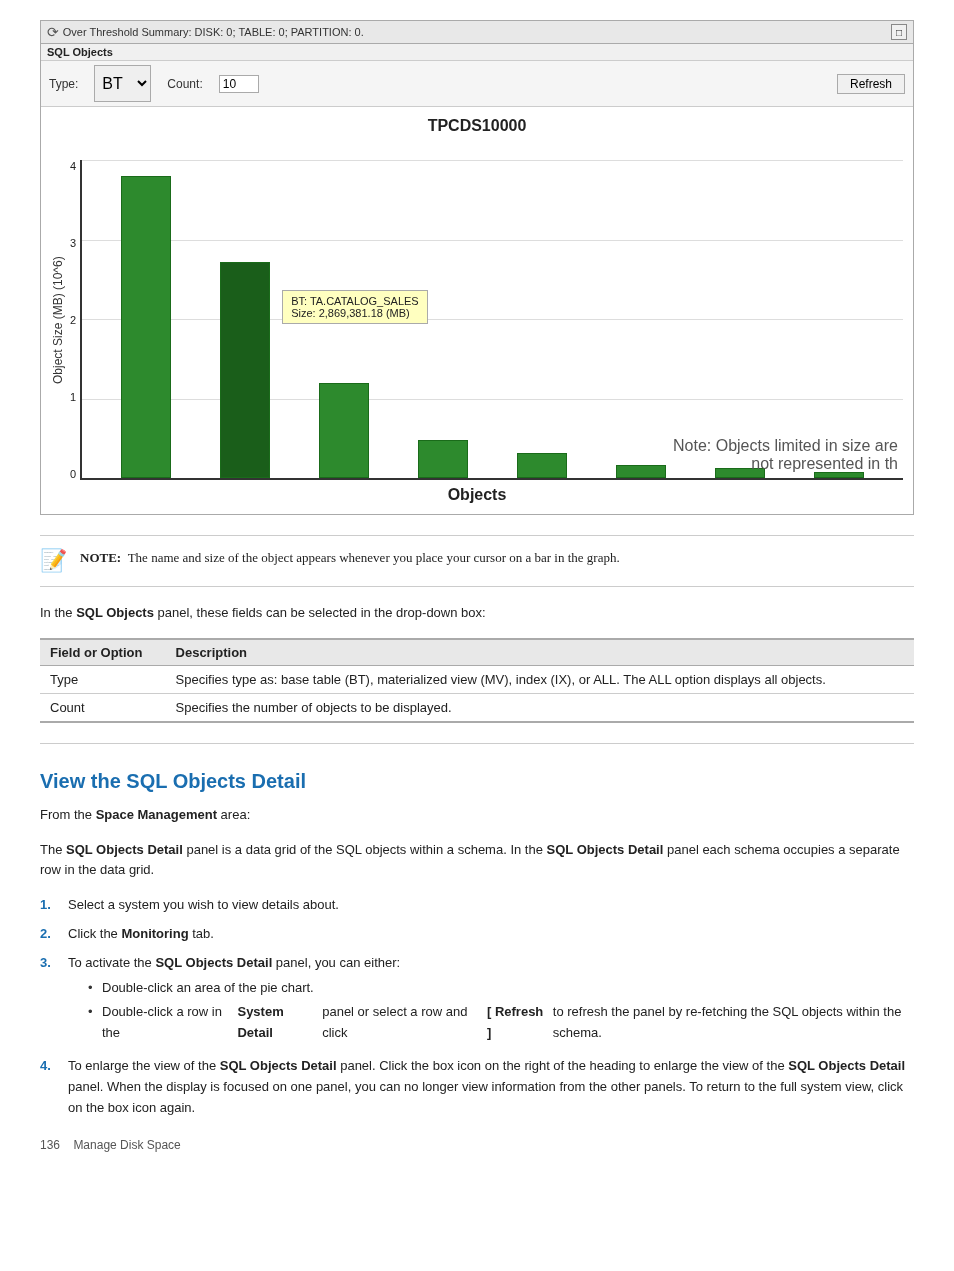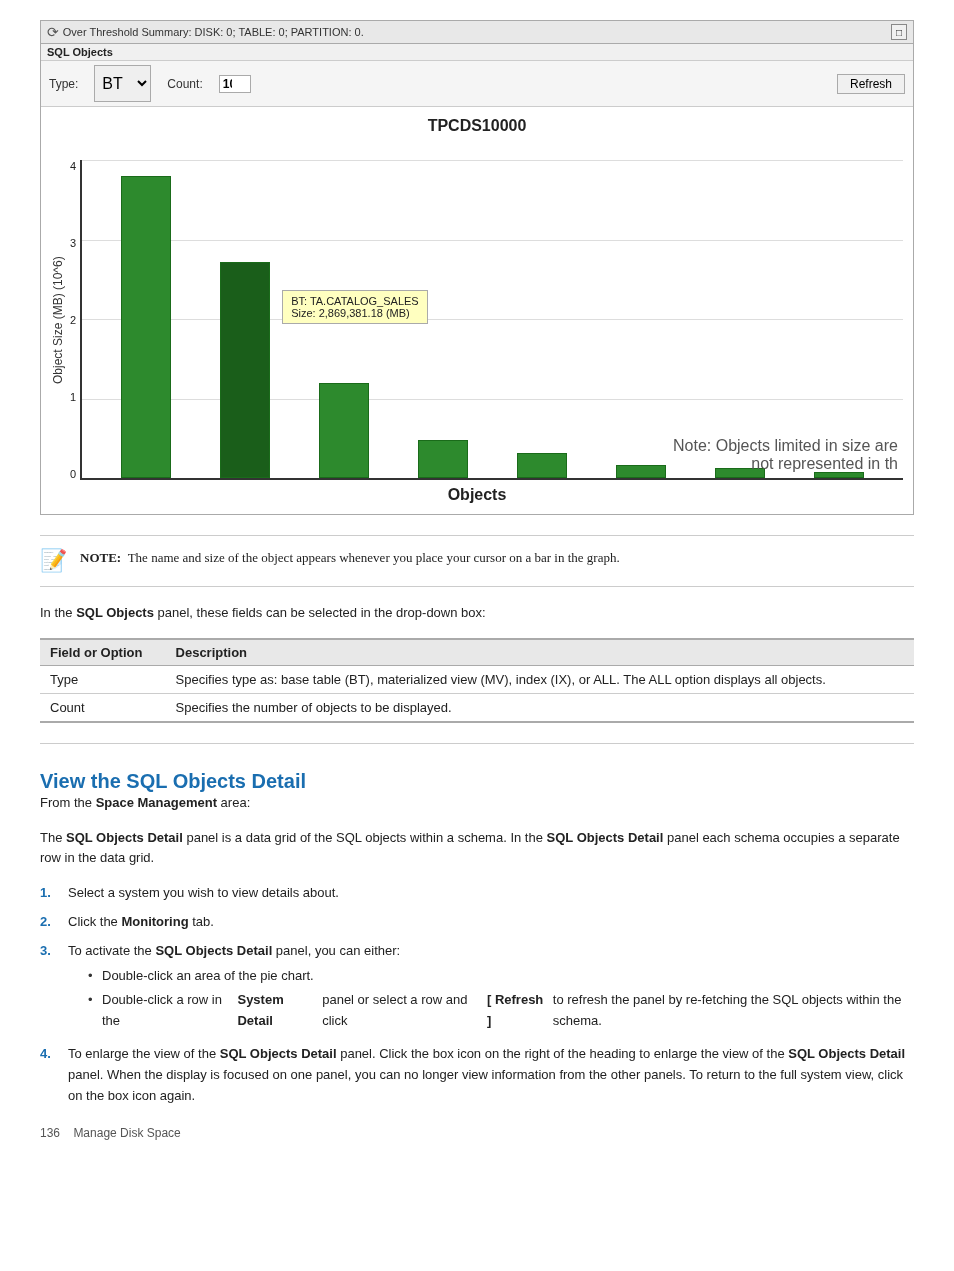--- a/index.html
+++ b/index.html
@@ -76,25 +76,24 @@
       color: #333;
     }
 
     .toolbar-select {
       font-size: 16px;
       padding: 8px 3px;
       border: 1px solid #aaa;
     }
 
     .toolbar-input {
-      width: 32px;
+      width: 40px;
       font-size: 12px;
       padding: 1px 3px;
       border: 1px solid #aaa;
-      font-weight: bold;
     }
 
     .toolbar-refresh-btn {
       margin-left: auto;
       padding: 2px 12px;
       font-size: 12px;
       background: #f0f0f0;
       border: 1px solid #aaa;
       cursor: pointer;
     }
@@ -275,20 +274,21 @@
 
     .fields-table tr:last-child td {
       border-bottom: 2px solid #aaa;
     }
 
     
     .section-heading {
       font-size: 20px;
       font-weight: bold;
       color: #1a6eb0;
+      margin-bottom: 12px;
       padding-top: 10px;
     }
 
     
     .numbered-list {
       list-style: none;
       padding-left: 0;
       margin-bottom: 12px;
     }
 

